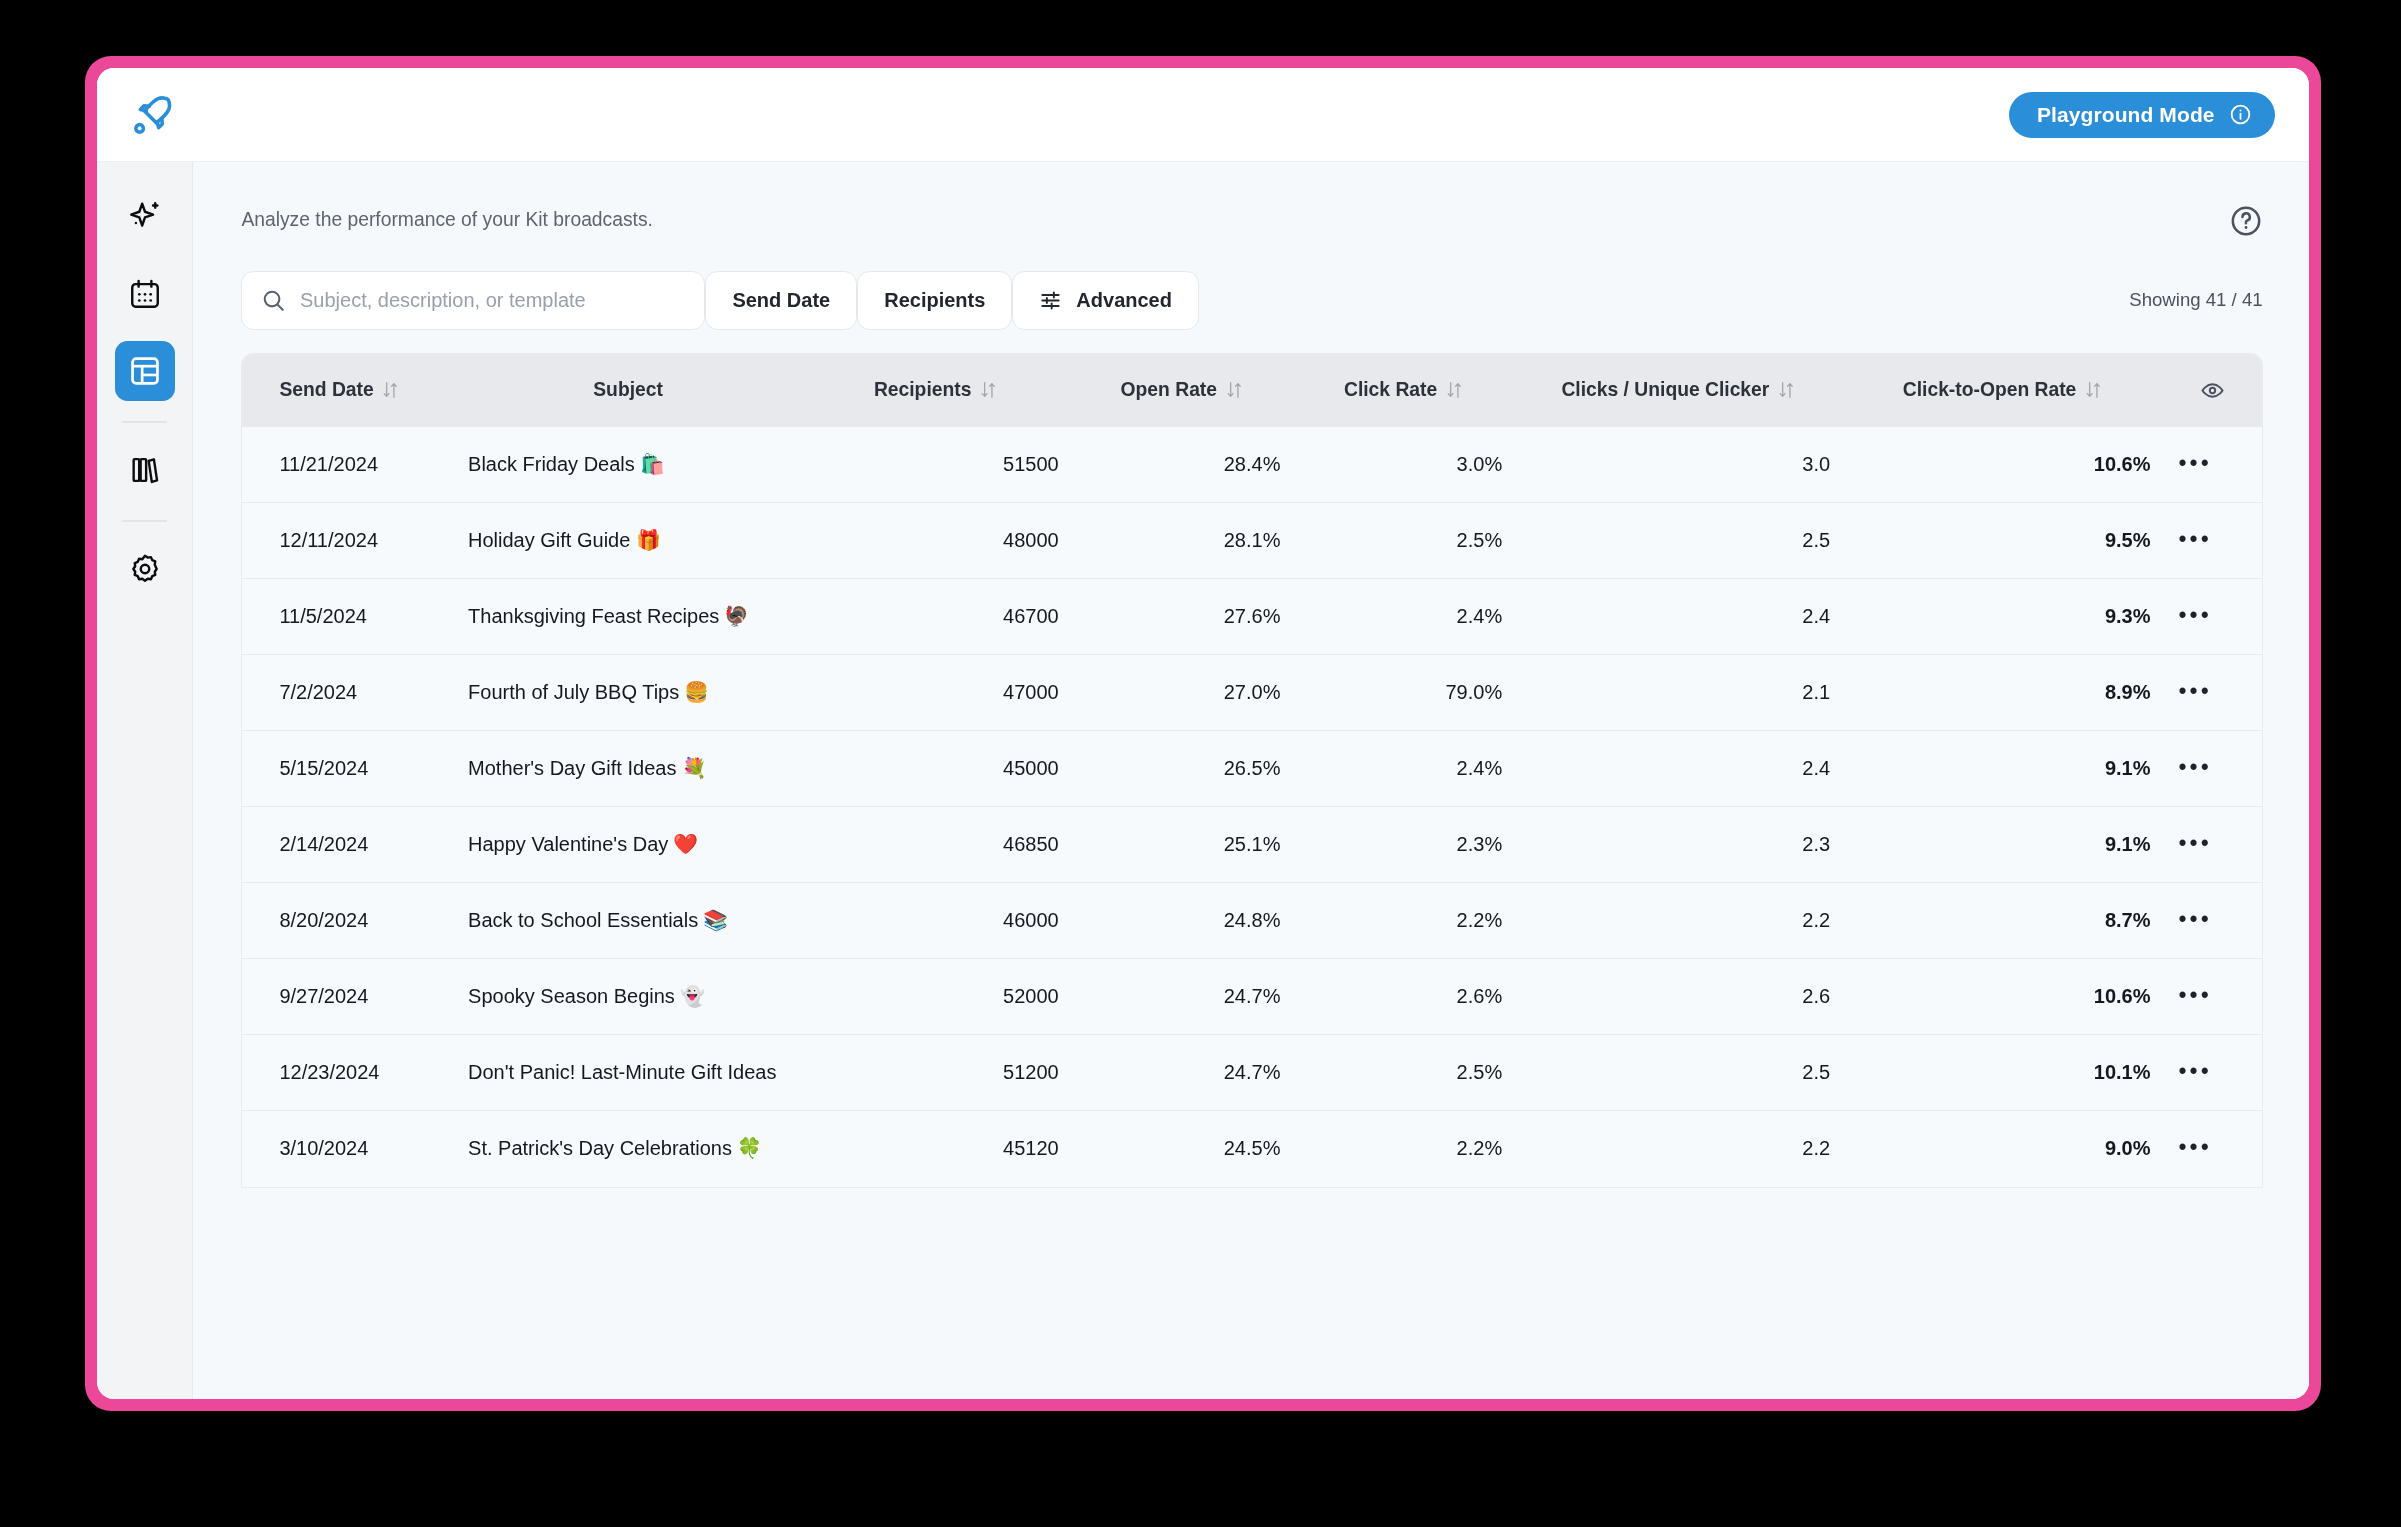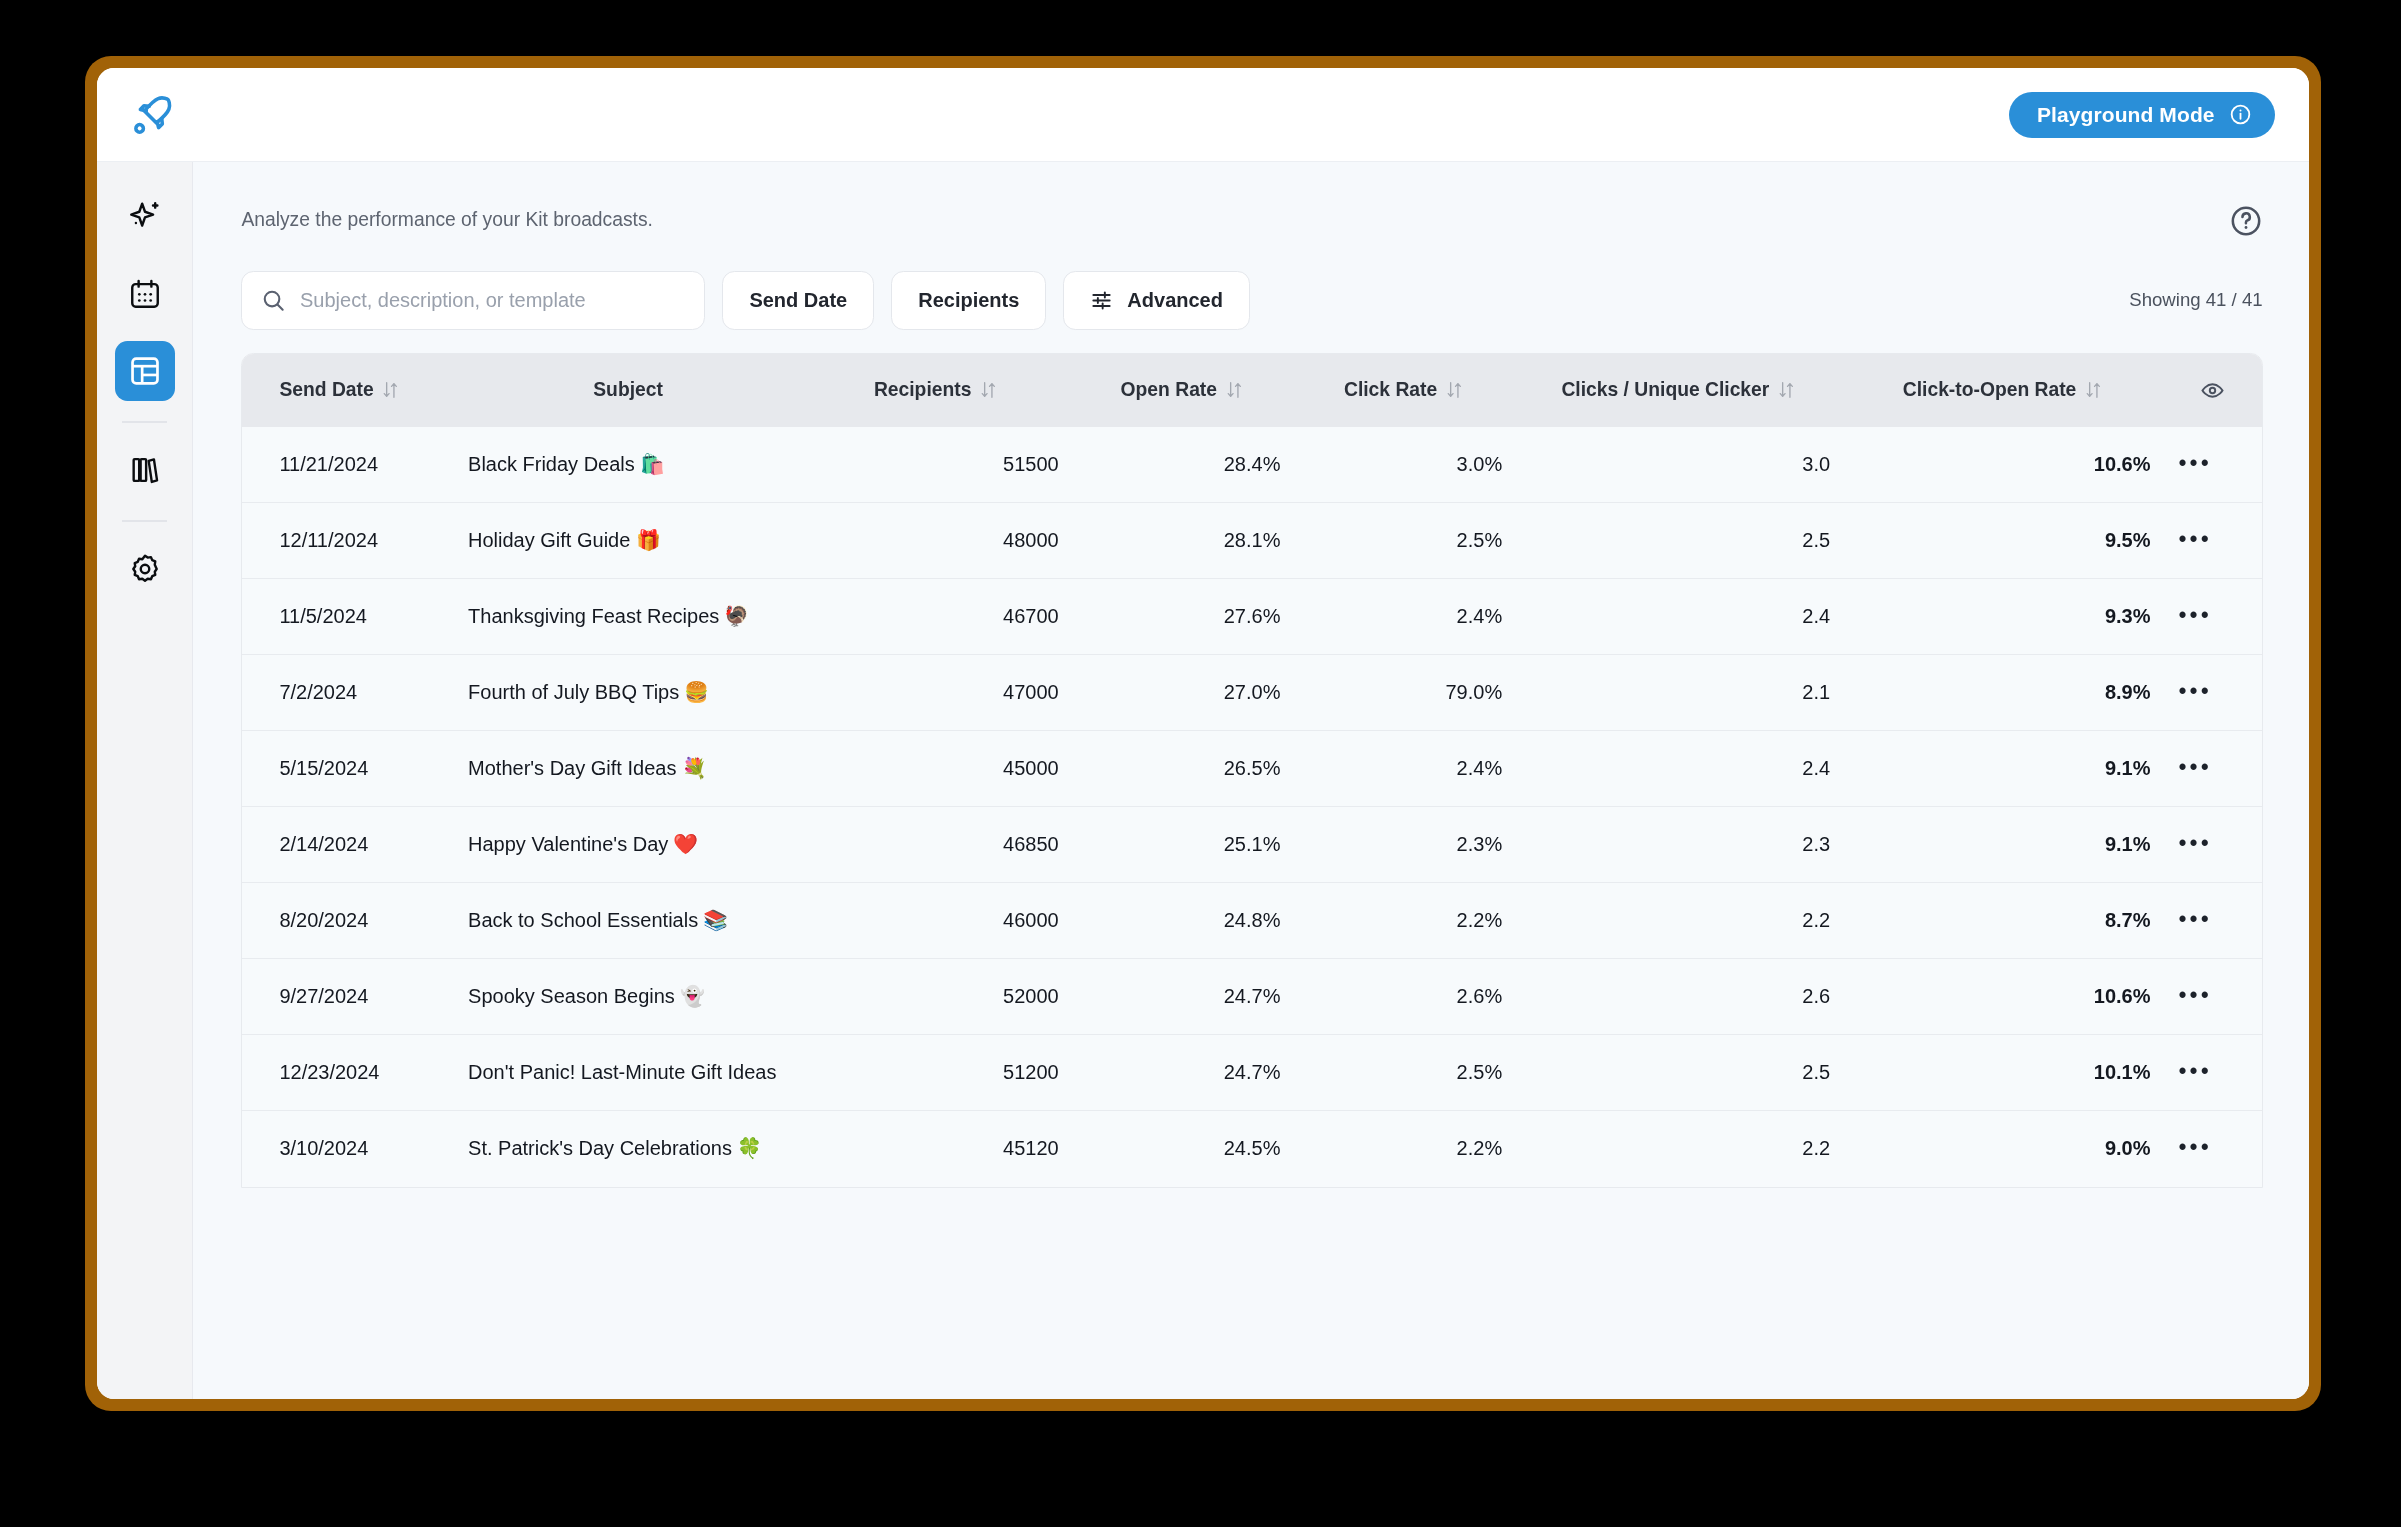--- a/index.html
+++ b/index.html
@@ -8,21 +8,21 @@
     background: #000000;
     font-family: "Liberation Sans", sans-serif;
     overflow: hidden;
   }
 
   
   #device-frame {
     position: absolute;
     left: 85px; top: 56px;
     width: 2236px; height: 1355px;
-    background: #a16207;
+    background: #ec4899;
     border-radius: 26px;
     padding: 12.4px;
   }
   #app-window {
     width: 100%; height: 100%;
     background: #ffffff;
     border-radius: 17px;
     overflow: hidden;
     display: flex;
     flex-direction: column;
@@ -118,21 +118,20 @@
     color: #5d6470;
     margin-top: 12.4px;
   }
   #help-icon { width: 34px; height: 34px; cursor: pointer; margin-top: 7.7px; }
 
   
   #filter-row {
     margin-top: 32.5px;
     display: flex;
     align-items: center;
-    gap: 17px;
     position: relative;
   }
   #search-box {
     width: 464px; height: 59px;
     background: #ffffff;
     border: 1.5px solid #e4e7ec;
     border-radius: 12.4px;
     display: flex;
     align-items: center;
     padding: 0 18.6px;

